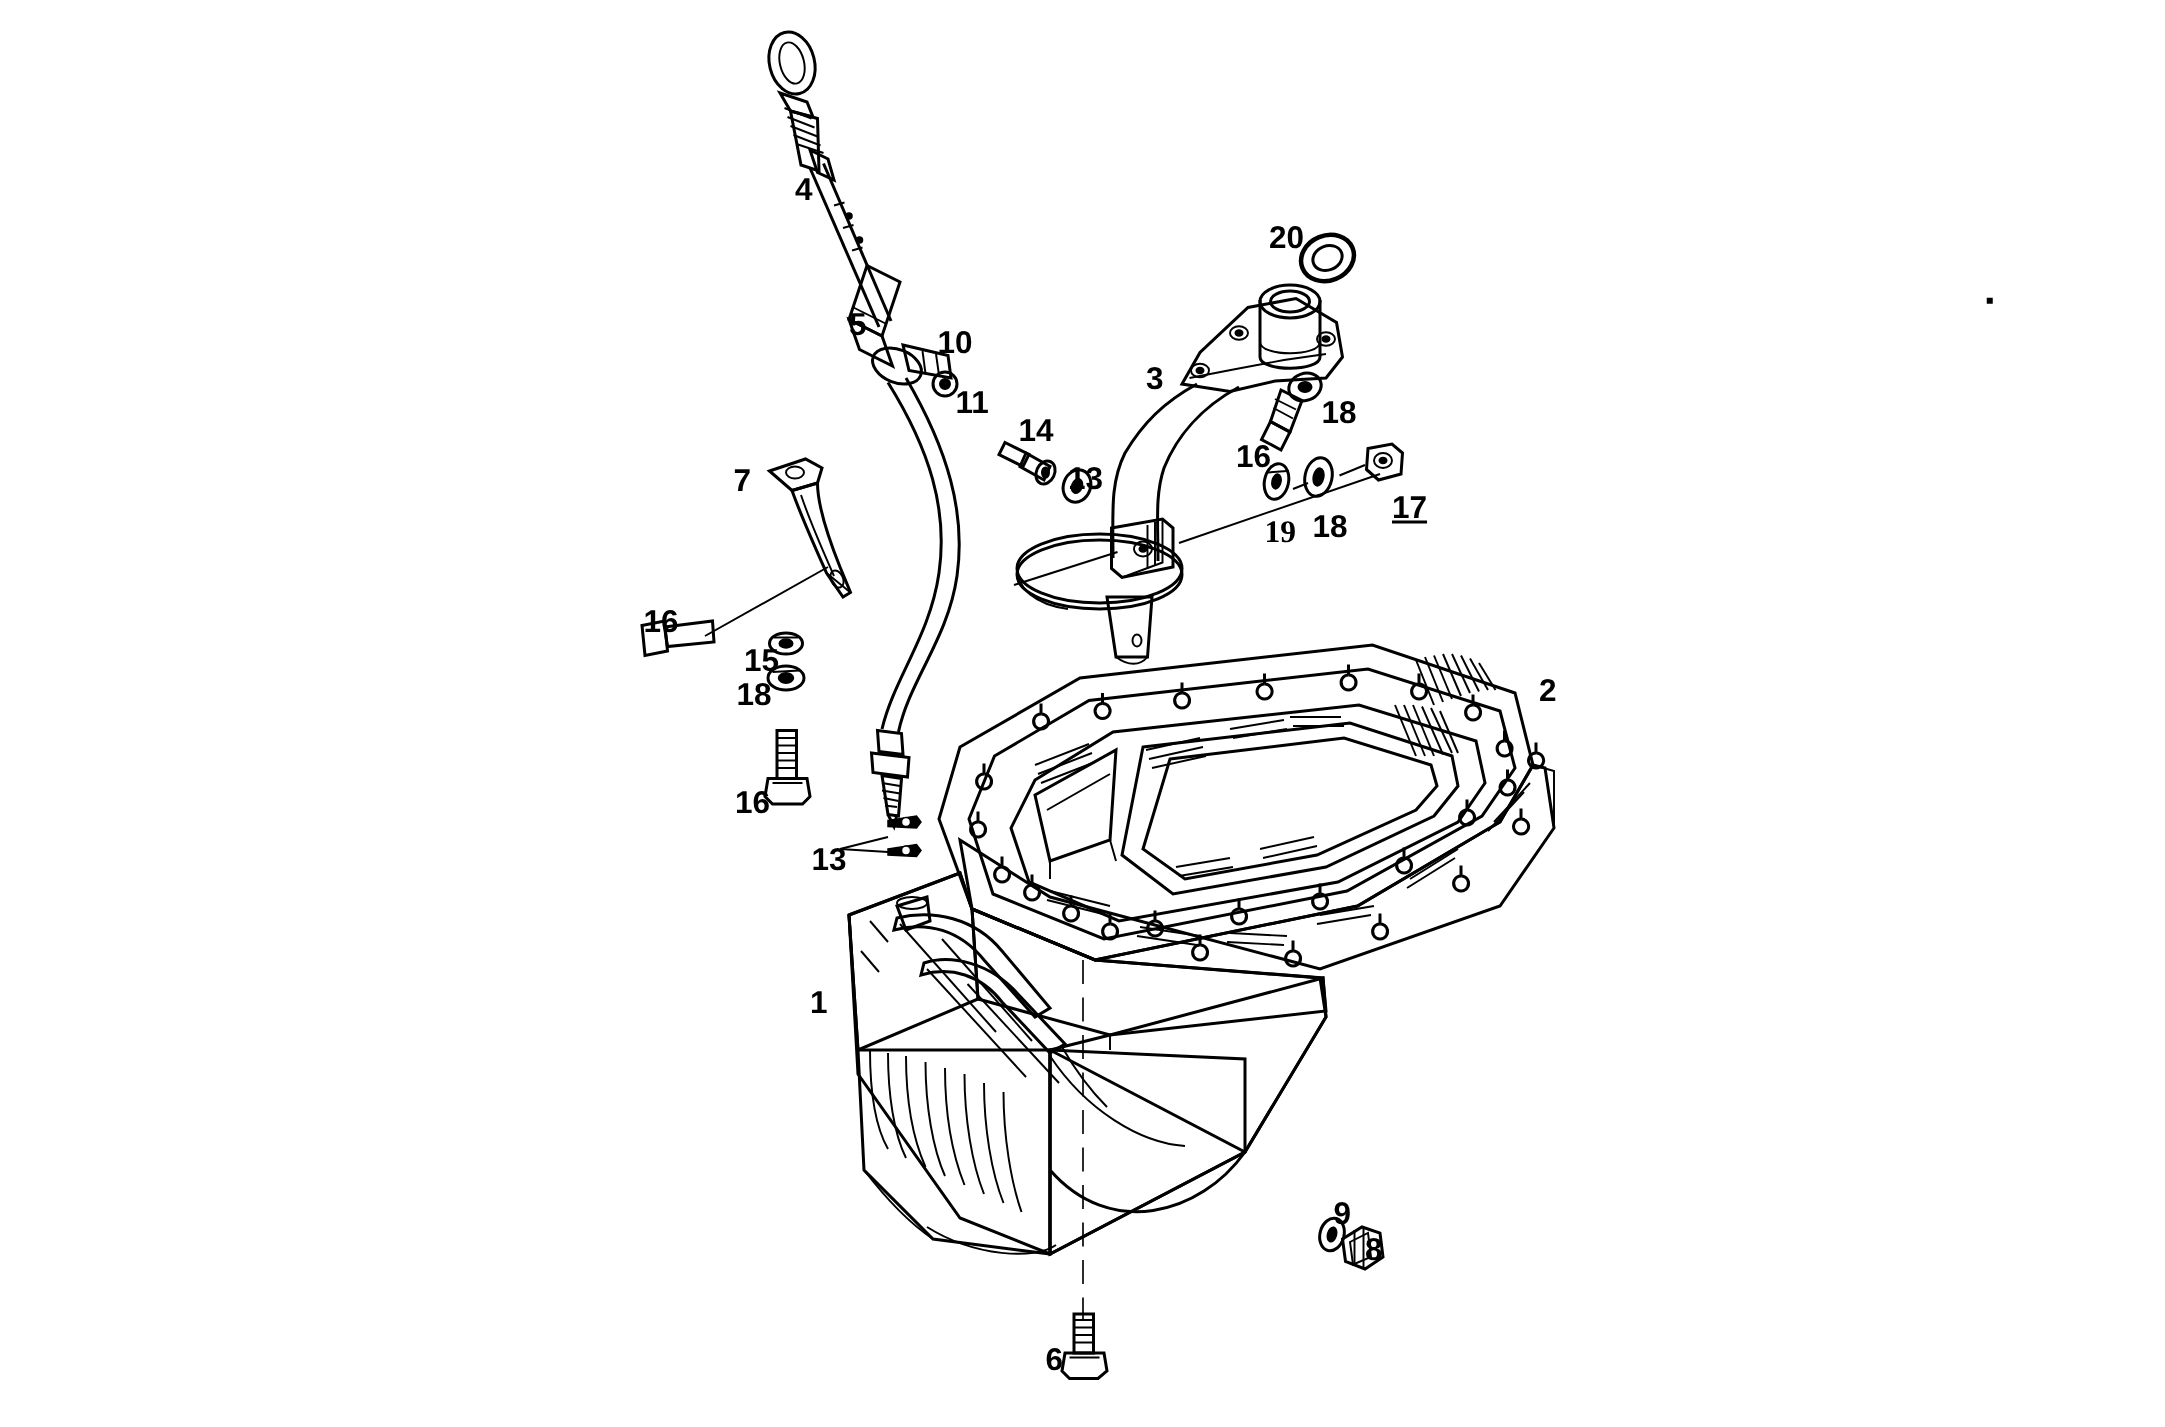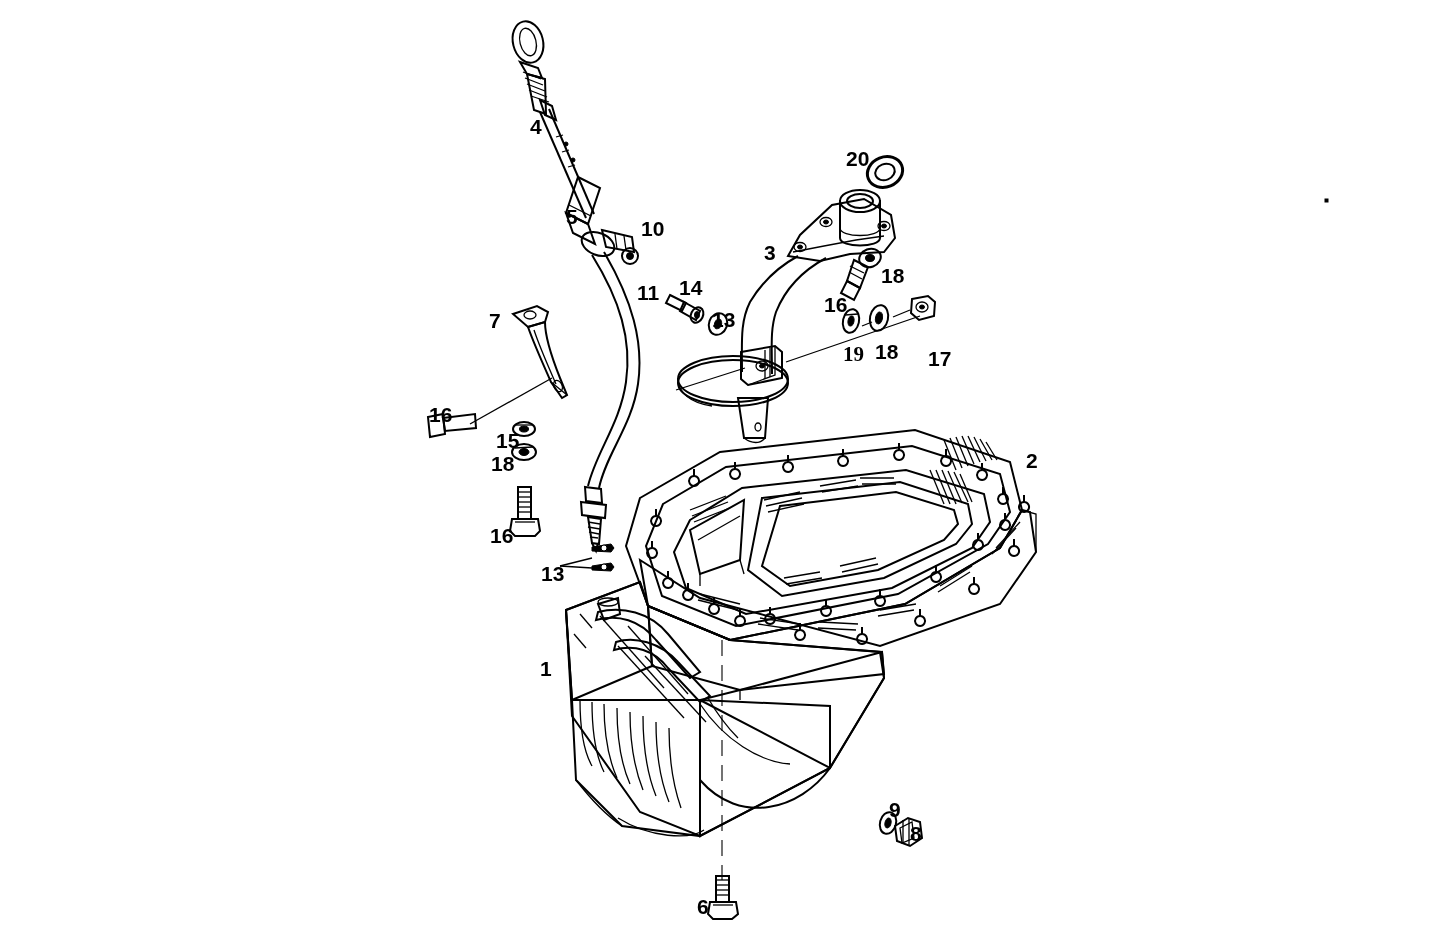--- a/index.html
+++ b/index.html
@@ -418,29 +418,29 @@
 
   <div class="callout-label" style="left:540px; top:658px;">1</div>
   <div class="callout-label" style="left:1026px; top:450px;">2</div>
   <div class="callout-label" style="left:764px; top:242px;">3</div>
   <div class="callout-label" style="left:530px; top:116px;">4</div>
   <div class="callout-label" style="left:566px; top:206px;">5</div>
   <div class="callout-label" style="left:697px; top:896px;">6</div>
   <div class="callout-label" style="left:489px; top:310px;">7</div>
   <div class="callout-label" style="left:910px; top:823px;">8</div>
   <div class="callout-label" style="left:889px; top:799px;">9</div>
-  <div class="callout-label" style="left:625px; top:218px;margin-left:16px;">10</div>
-  <div class="callout-label" style="left:637px; top:258px;margin-top:24px;">11</div>
+  <div class="callout-label" style="left:625px; top:218px;">10</div>
+  <div class="callout-label" style="left:637px; top:258px;">11</div>
   <div class="callout-label" style="left:846px; top:148px;">20</div>
   <div class="callout-label" style="left:541px; top:563px;">13</div>
   <div class="callout-label" style="left:712px; top:309px;">13</div>
   <div class="callout-label" style="left:679px; top:277px;">14</div>
   <div class="callout-label" style="left:496px; top:430px;">15</div>
   <div class="callout-label" style="left:429px; top:404px;">16</div>
   <div class="callout-label" style="left:490px; top:525px;">16</div>
   <div class="callout-label" style="left:824px; top:294px;">16</div>
-  <div class="callout-label" style="left:928px; top:348px;">17</div>
+  <div class="callout-label" style="left:928px; top:328px;text-decoration:underline;">17</div>
   <div class="callout-label" style="left:491px; top:453px;">18</div>
   <div class="callout-label" style="left:875px; top:341px;">18</div>
   <div class="callout-label" style="left:881px; top:265px;">18</div>
   <div class="callout-label" style="left:843px; top:344px;font-family:Liberation Serif, serif;">19</div>
 
 </div>
 
 </body></html>

